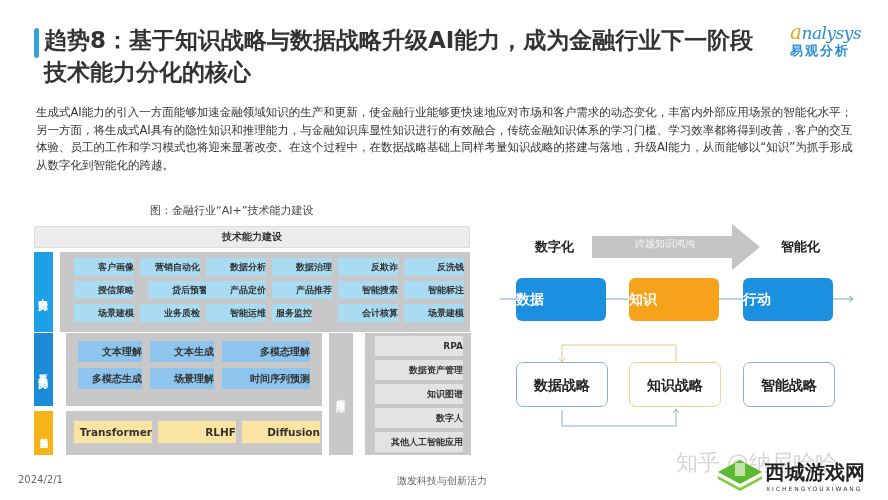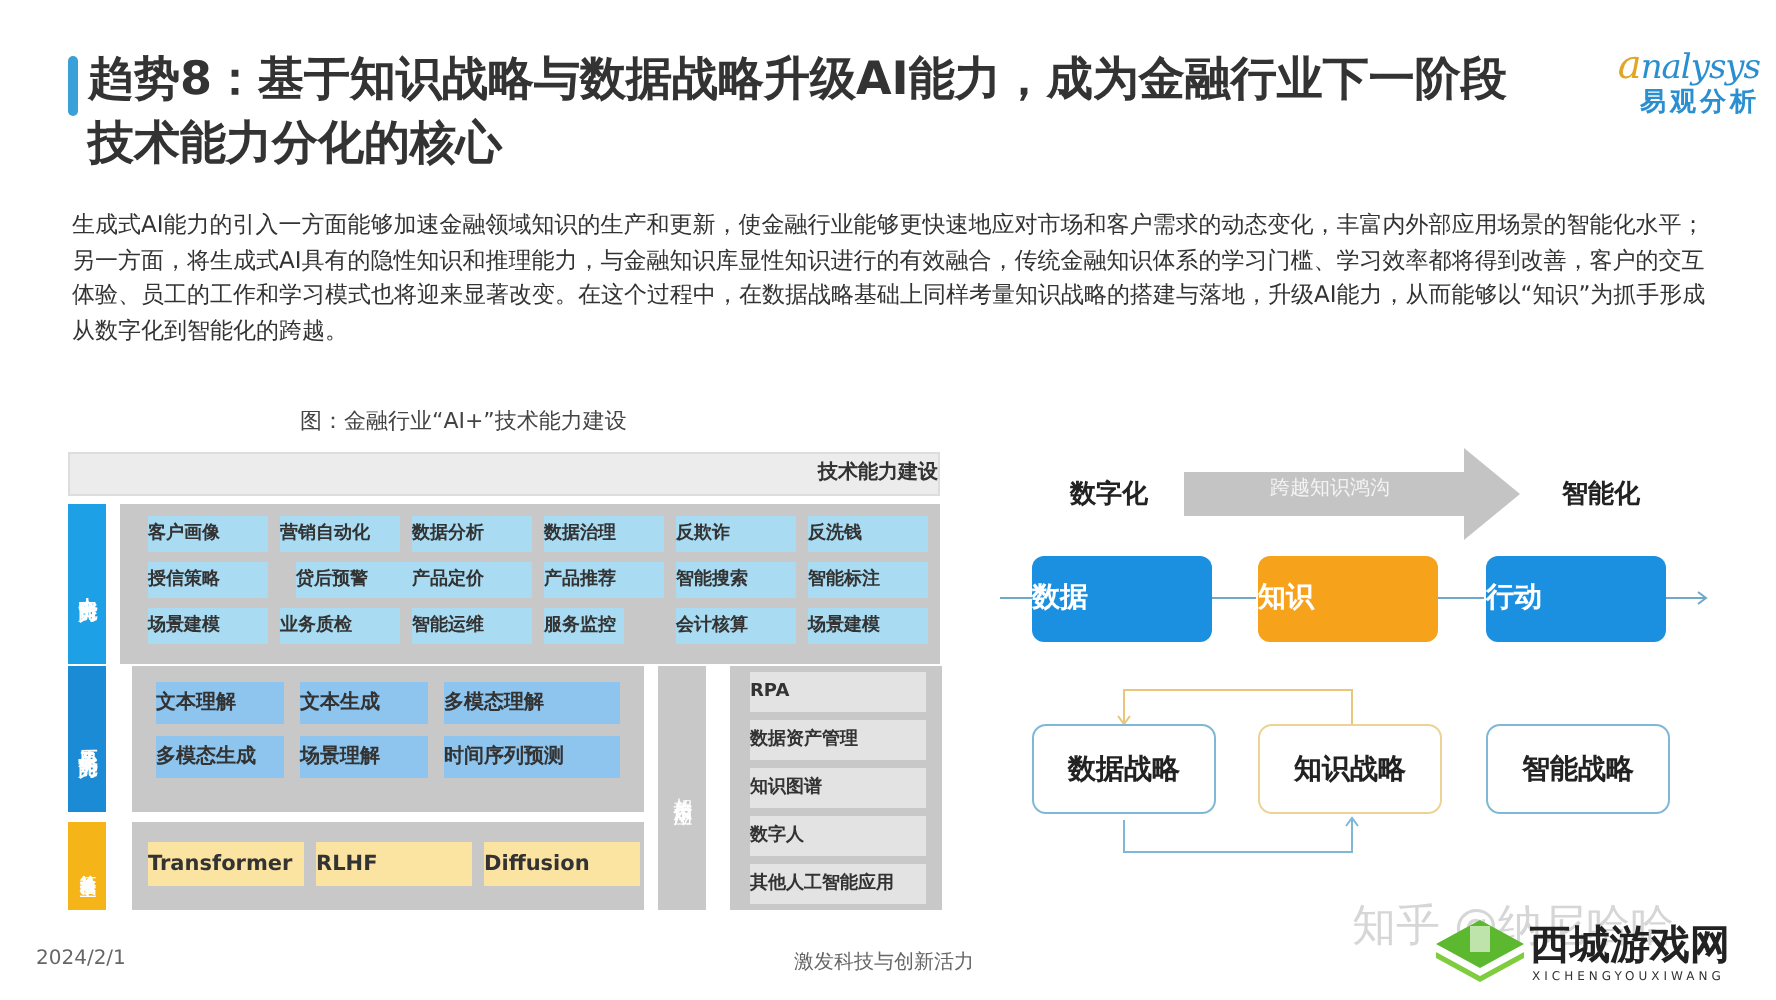--- a/index.html
+++ b/index.html
@@ -1,29 +1,29 @@
 <!DOCTYPE html>
 <html><head>
 <meta charset="utf-8">
 <style>
 *{box-sizing:border-box;margin:0;padding:0}
 body{width:888px;height:500px;background:#fff;font-family:"DejaVu Sans","Liberation Sans",sans-serif;position:relative;overflow:hidden;color:#333}
 .abs{position:absolute}
 .title-bar{left:34px;top:28px;width:5px;height:30px;background:#3aa0d8;border-radius:3px}
 .title{left:44px;top:24px;width:720px;font-size:23px;font-weight:bold;line-height:32px;color:#333}
-.logo{left:790px;top:20px;width:90px;text-align:right}
+.logo{left:790px;top:20px;width:90px;text-align:left}
 .logo-en{font-size:17px;font-style:italic;color:#2a8fd0;font-family:"DejaVu Serif",serif;letter-spacing:-0.5px}
 .logo-en .a{color:#e2a627;font-size:20px}
 .logo-cn{font-size:13px;color:#2a8fd0;font-weight:bold;letter-spacing:2px;margin-top:-2px}
 .body-text{left:36px;top:104px;width:820px;font-size:11.5px;line-height:17.5px;color:#333}
 .fig-caption{left:150px;top:203px;font-size:11px;color:#444}
-.tech-header{left:34px;top:226px;width:436px;height:22px;background:#ececec;border:1px solid #ddd;text-align:right;font-size:10px;font-weight:bold;line-height:20px;color:#333}
+.tech-header{left:34px;top:226px;width:436px;height:22px;background:#ececec;border:1px solid #ddd;text-align:center;font-size:10px;font-weight:bold;line-height:20px;color:#333}
 .side{width:19px;color:#fff;font-size:9.5px;font-weight:bold;text-align:center;line-height:13px;display:flex;align-items:center;justify-content:center;writing-mode:vertical-rl;letter-spacing:1px}
 .grey-panel{background:#c8c8c8}
-.cell{position:absolute;height:18px;font-size:9px;font-weight:bold;text-align:left;line-height:18px;color:#333}
+.cell{position:absolute;height:18px;font-size:9px;font-weight:bold;text-align:right;line-height:18px;color:#333}
 .cell.blue1{background:#a9dcf3}
 .cell.blue2{background:#8ec5ef;height:21px;line-height:21px;font-size:10px}
 .cell.yel{background:#fbe3a2;height:22px;line-height:22px;font-size:10.5px}
 .cell.grey{background:#e3e3e3;height:20px;line-height:20px}
 .flow-label{font-size:13px;font-weight:bold;color:#222}
 .flow-box{position:absolute;width:90px;height:43px;border-radius:6px;color:#fff;font-size:14px;font-weight:bold;text-align:left;line-height:43px}
 .strat-box{position:absolute;width:92px;height:45px;border-radius:7px;background:#fff;font-size:14px;font-weight:bold;text-align:center;line-height:45px;color:#222}
 .footer{font-size:10px;color:#666}
 </style>
 </head>

